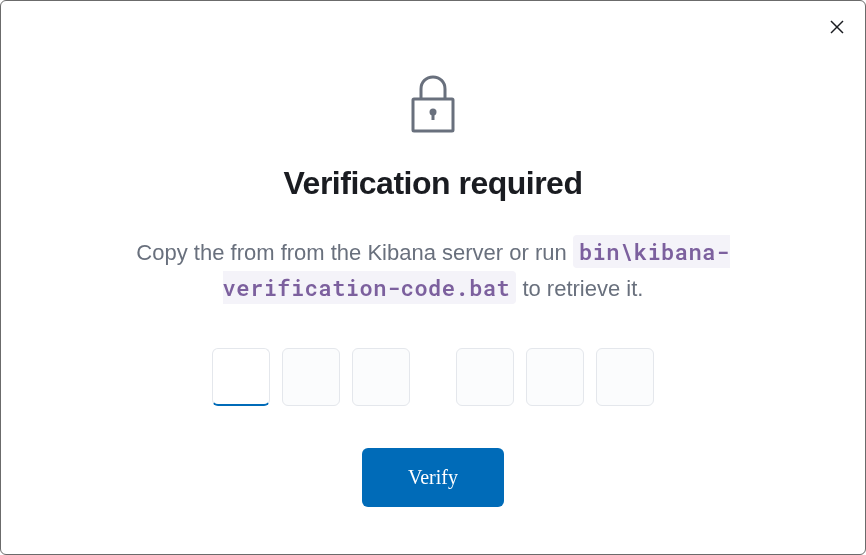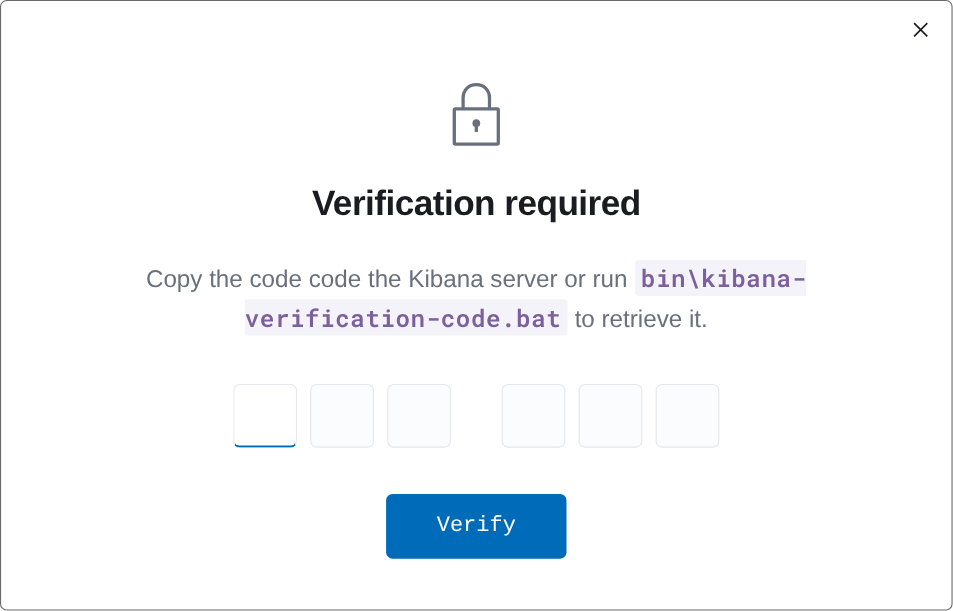--- a/index.html
+++ b/index.html
@@ -113,21 +113,21 @@
     
     .verify-button {
       background: #006bb8;
       color: #fff;
       border: none;
       border-radius: 6px;
       padding: 18px 46px;
       font-size: 20px;
       font-weight: 500;
       cursor: pointer;
-      font-family: Liberation Mono, monospace;
+      font-family: Liberation Serif, serif;
     }
   </style>
 </head>
 <body>
 
 <div class="modal">
 
   <div class="close-button">
     <span>
       <svg viewBox="0 0 16 16" fill="none" stroke="currentColor" stroke-width="1.5">
@@ -142,21 +142,21 @@
       <path d="M 12 24 L 12 14 C 12 7 17 2 24 2 C 31 2 36 7 36 14 L 36 24" stroke="currentColor" stroke-width="3" fill="none"></path>
       <rect x="4" y="24" width="40" height="32" stroke="currentColor" stroke-width="3" fill="none" rx="1"></rect>
       <circle cx="24" cy="37" r="3.5" fill="currentColor"></circle>
       <rect x="22.5" y="38" width="3" height="7" fill="currentColor"></rect>
     </svg>
   </div>
 
   <h1 class="title">Verification required</h1>
 
   <p class="description">
-    <span>Copy the code code the Kibana server or run </span><span class="code-inline">bin\kibana-verification-code.bat</span><span> to retrieve it.</span>
+    <span>Copy the from from the Kibana server or run </span><span class="code-inline">bin\kibana-verification-code.bat</span><span> to retrieve it.</span>
   </p>
 
   <div class="code-inputs">
     <input type="text" maxlength="1" class="code-input focused" value="" style="">
     <input type="text" maxlength="1" class="code-input" value="" style="">
     <input type="text" maxlength="1" class="code-input" value="" style="">
     <div class="code-gap"></div>
     <input type="text" maxlength="1" class="code-input" value="" style="">
     <input type="text" maxlength="1" class="code-input" value="" style="">
     <input type="text" maxlength="1" class="code-input" value="" style="">

